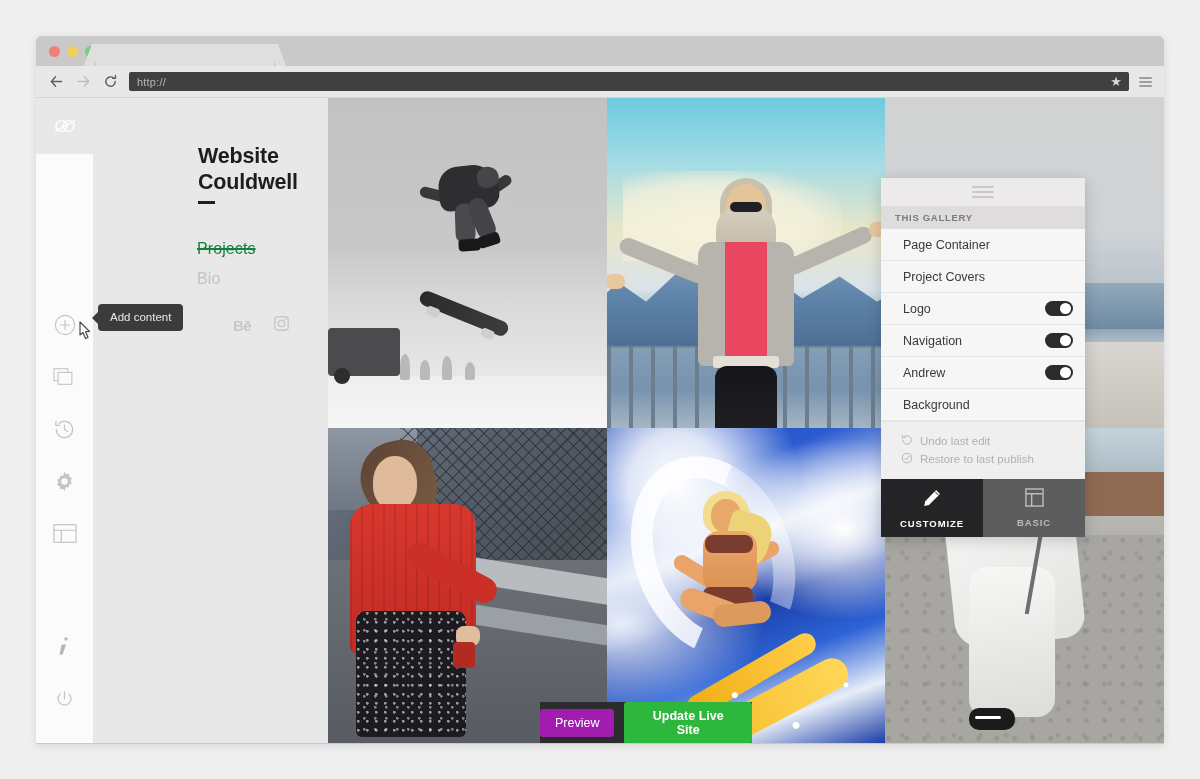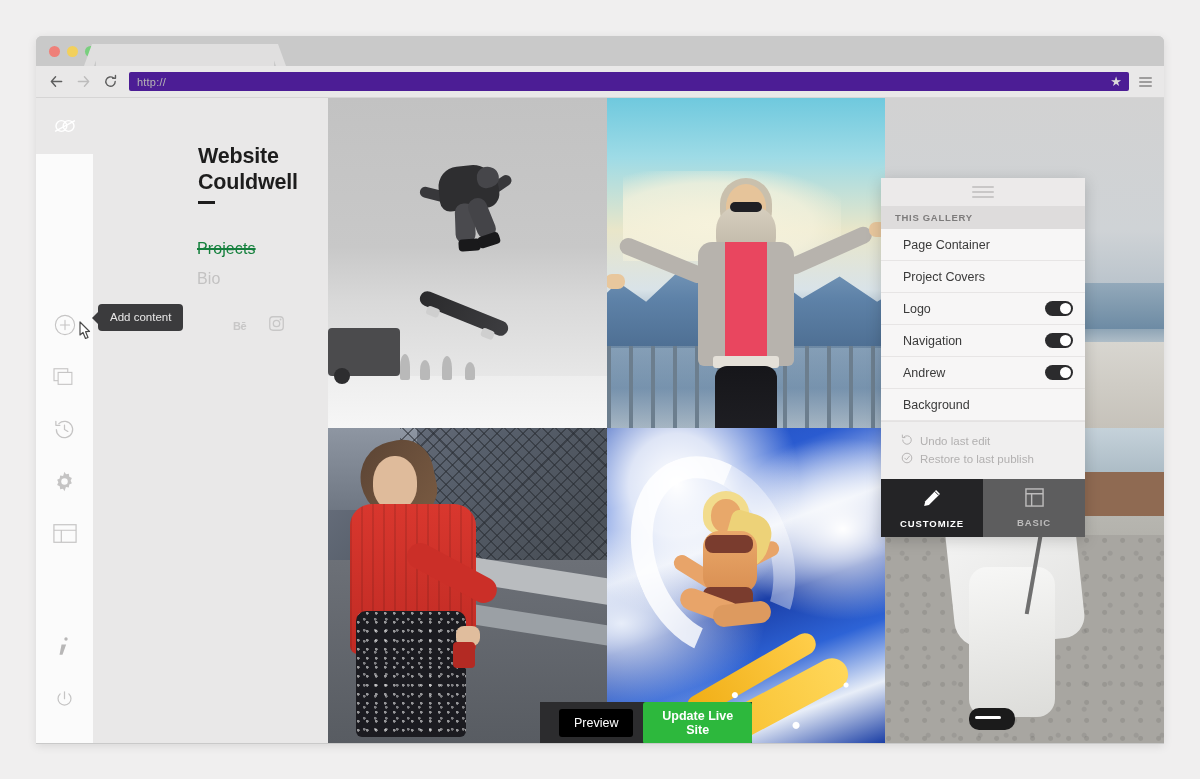--- a/index.html
+++ b/index.html
@@ -54,21 +54,21 @@
   }
   .navbtn {
     width: 17px; height: 17px;
     display: flex; align-items: center; justify-content: center;
     color: #5e5e5e;
   }
   .navbtn.disabled { color: #bdbcbc; }
   .navbtn svg { display: block; }
   .urlbar {
     flex: 1; height: 19px;
-    background: #4c1d95;
+    background: #404040;
     border-radius: 2px;
     display: flex; align-items: center;
     padding: 0 8px;
     position: relative;
   }
   .urlbar .url-text {
     font-size: 11px; color: #b6b5b5;
     letter-spacing: 0.2px;
   }
   .star { position: absolute; right: 7px; top: 3px; color: #dcdbdb; font-size: 13px; line-height: 13px; }
@@ -153,21 +153,21 @@
     width: 17px; height: 2.5px; background: #1d1d1d;
   }
   .nav-link {
     position: absolute; left: 104px;
     font-size: 16px; color: #a9a8a8;
     letter-spacing: 0.1px;
   }
   .nav-link.projects { top: 142px; color: #15803d; text-decoration: line-through; text-decoration-thickness: 1.5px; }
   .nav-link.bio { top: 172px; color: #c3c2c2; }
   .social { position: absolute; left: 140px; top: 218px; display: flex; gap: 23px; align-items: center; color: #c8c7c7; }
-  .social-be { font-size: 11px; font-weight: 700; letter-spacing: -0.5px; }
+  .social-be { font-size: 15px; font-weight: 700; letter-spacing: -0.5px; }
 
   
   .gallery {
     position: absolute; left: 292px; top: 0;
     width: 836px; height: 100%;
     display: grid;
     grid-template-columns: 1fr 1fr 1fr;
     grid-template-rows: 330px 315px;
   }
   .cell { position: relative; overflow: hidden; }
@@ -319,21 +319,21 @@
     gap: 10px;
     z-index: 30;
   }
   .btn {
     border: 0; cursor: pointer;
     font-family: "Liberation Sans", sans-serif;
     font-size: 12.5px;
     border-radius: 3px;
     color: #ffffff;
   }
-  .btn-preview { background: #000000; padding: 7px 15px; margin-left: 19px; }
+  .btn-preview { background: #a21caf; padding: 7px 15px; }
   .btn-update  { background: #2db83d; padding: 7px 16px; font-weight: 700; }
 
   
   .panel {
     position: absolute;
     left: 845px; top: 80px;
     width: 204px;
     background: #f4f3f3;
     box-shadow: 0 3px 14px rgba(0,0,0,0.18);
     z-index: 35;

